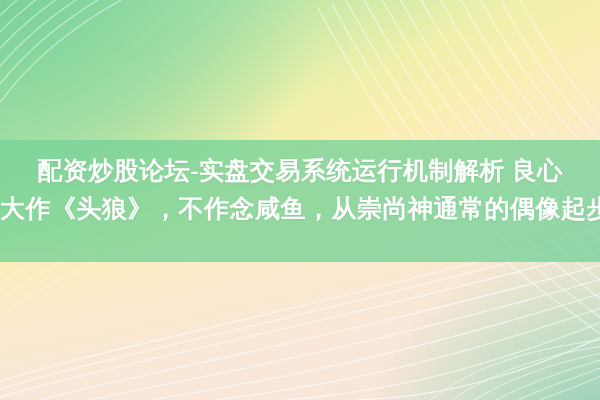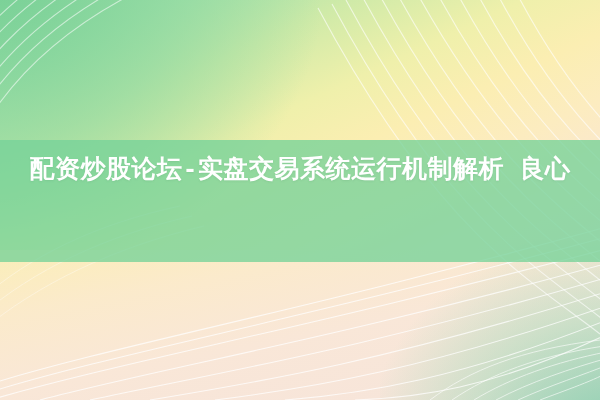--- a/index.html
+++ b/index.html
@@ -6,21 +6,21 @@
   html, body {
     margin: 0;
     padding: 0;
     background: #ffffff;
   }
   #stage {
     position: relative;
     width: 600px;
     height: 400px;
     overflow: hidden;
-    font-family: Liberation Mono, monospace;
+    font-family: Liberation Serif, serif;
   }
 
   
   .bg-base {
     position: absolute;
     inset: 0;
     background:
       linear-gradient(155deg,
         #8fd9a4 0%,
         #a9e3ab 12%,
@@ -169,15 +169,16 @@
         <path d="M-20 316 C 34 270, 104 236, 192 216"></path>
         <path d="M-20 332 C 38 284, 112 248, 204 226"></path>
       </g>
     </svg>
   </div>
 
   <div class="text-band"></div>
 
   <div class="headline">
     <span class="l1">配资炒股论坛-实盘交易系统运行机制解析 良心</span>
+    <span class="l2">大作《头狼》，不作念咸鱼，从崇尚神通常的偶像起步</span>
   </div>
 
 </div>
 
 </body></html>

